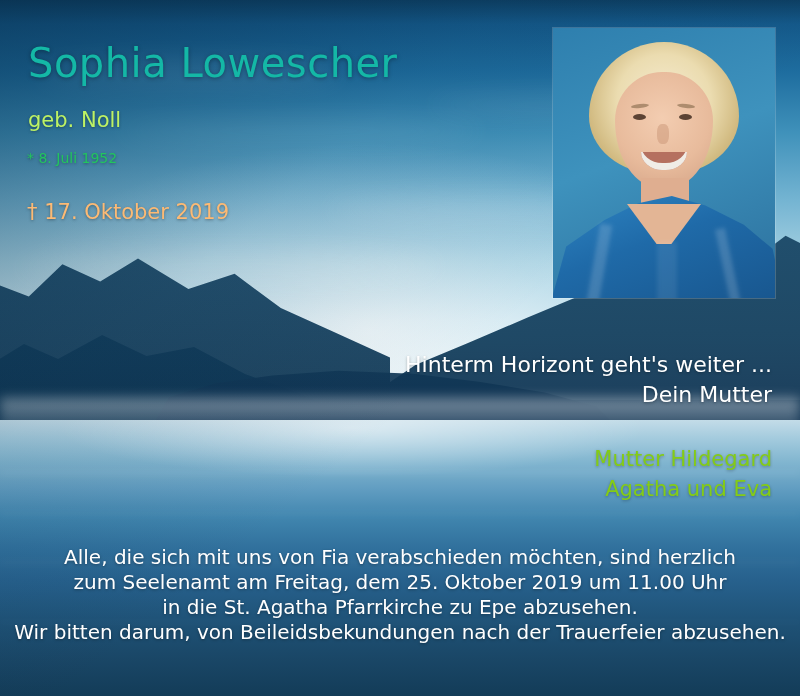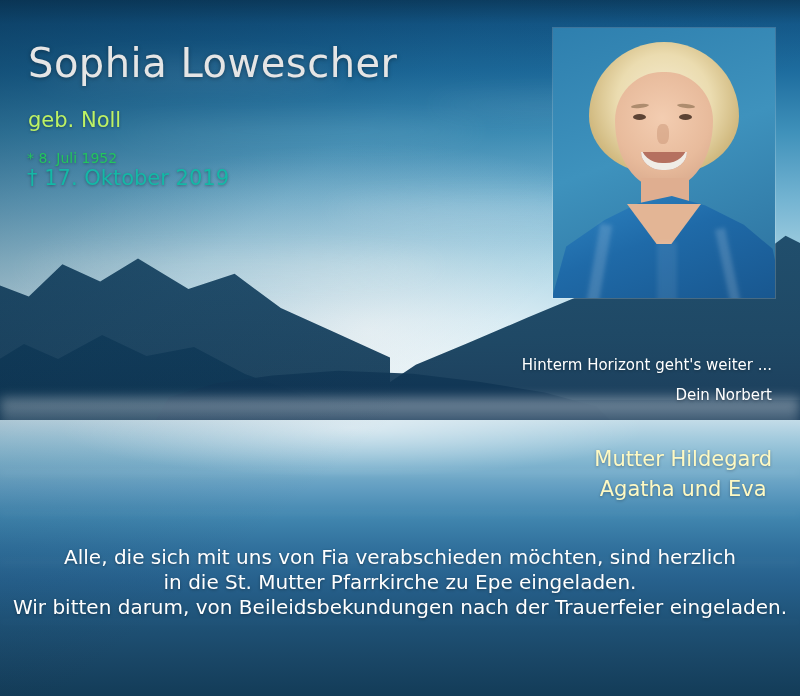--- a/index.html
+++ b/index.html
@@ -261,21 +261,21 @@
     width: 74px; height: 40px;
     background: #e3b595;
     clip-path: polygon(0% 0%, 100% 0%, 60% 100%, 40% 100%);
   }
 
   
   .name {
     position: absolute;
     left: 28px;
     top: 40px;
-    color: #e5e5e5;
+    color: #14b8a6;
     font-size: 40px;
     letter-spacing: 0.5px;
     text-shadow: 0 1px 4px rgba(0,0,0,0.35);
     white-space: nowrap;
   }
   .maiden {
     position: absolute;
     left: 28px;
     top: 108px;
     color: #bef264;
@@ -287,46 +287,46 @@
     left: 27px;
     top: 150px;
     color: #22c55e;
     font-size: 14px;
     text-shadow: 0 1px 3px rgba(0,0,0,0.35);
     text-align: right;
   }
   .died {
     position: absolute;
     left: 27px;
-    top: 166px;
-    color: #14b8a6;
+    top: 200px;
+    color: #fdba74;
     font-size: 21px;
     text-shadow: 0 1px 3px rgba(0,0,0,0.35);
   }
 
   .quote-block {
     position: absolute;
     right: 28px;
     top: 350px;
     text-align: right;
     color: #ffffff;
     text-shadow: 0 1px 3px rgba(0,0,0,0.30);
   }
   .quote-line {
-    font-size: 15px;
+    font-size: 22px;
     line-height: 30px;
     white-space: nowrap;
   }
 
   .survivors {
     position: absolute;
     right: 28px;
     top: 444px;
-    text-align: center;
-    color: #fef9c3;
+    text-align: right;
+    color: #84cc16;
     text-shadow: 0 1px 3px rgba(0,0,0,0.30);
   }
   .survivor-line {
     font-size: 21px;
     line-height: 30px;
     white-space: nowrap;
   }
 
   .notice {
     position: absolute;
@@ -387,27 +387,28 @@
     <div class="p-shawl-fold f3"></div>
   </div>
 
   <div class="name">Sophia Lowescher</div>
   <div class="maiden">geb. Noll</div>
   <div class="born">* 8. Juli 1952</div>
   <div class="died">† 17. Oktober 2019</div>
 
   <div class="quote-block">
     <div class="quote-line">Hinterm Horizont geht's weiter  ...</div>
-    <div class="quote-line">Dein Norbert</div>
+    <div class="quote-line">Dein Mutter</div>
   </div>
 
   <div class="survivors">
     <div class="survivor-line">Mutter Hildegard</div>
     <div class="survivor-line">Agatha und Eva</div>
   </div>
 
   <div class="notice">
     <div class="notice-line">Alle, die sich mit uns von Fia verabschieden möchten, sind herzlich</div>
-    <div class="notice-line">in die St. Mutter Pfarrkirche zu Epe eingeladen.</div>
-    <div class="notice-line">Wir bitten darum, von Beileidsbekundungen nach der Trauerfeier eingeladen.</div>
+    <div class="notice-line">zum Seelenamt am Freitag, dem 25. Oktober 2019 um 11.00 Uhr</div>
+    <div class="notice-line">in die St. Agatha Pfarrkirche zu Epe abzusehen.</div>
+    <div class="notice-line">Wir bitten darum, von Beileidsbekundungen nach der Trauerfeier abzusehen.</div>
   </div>
 
 </div>
 
 </body></html>

